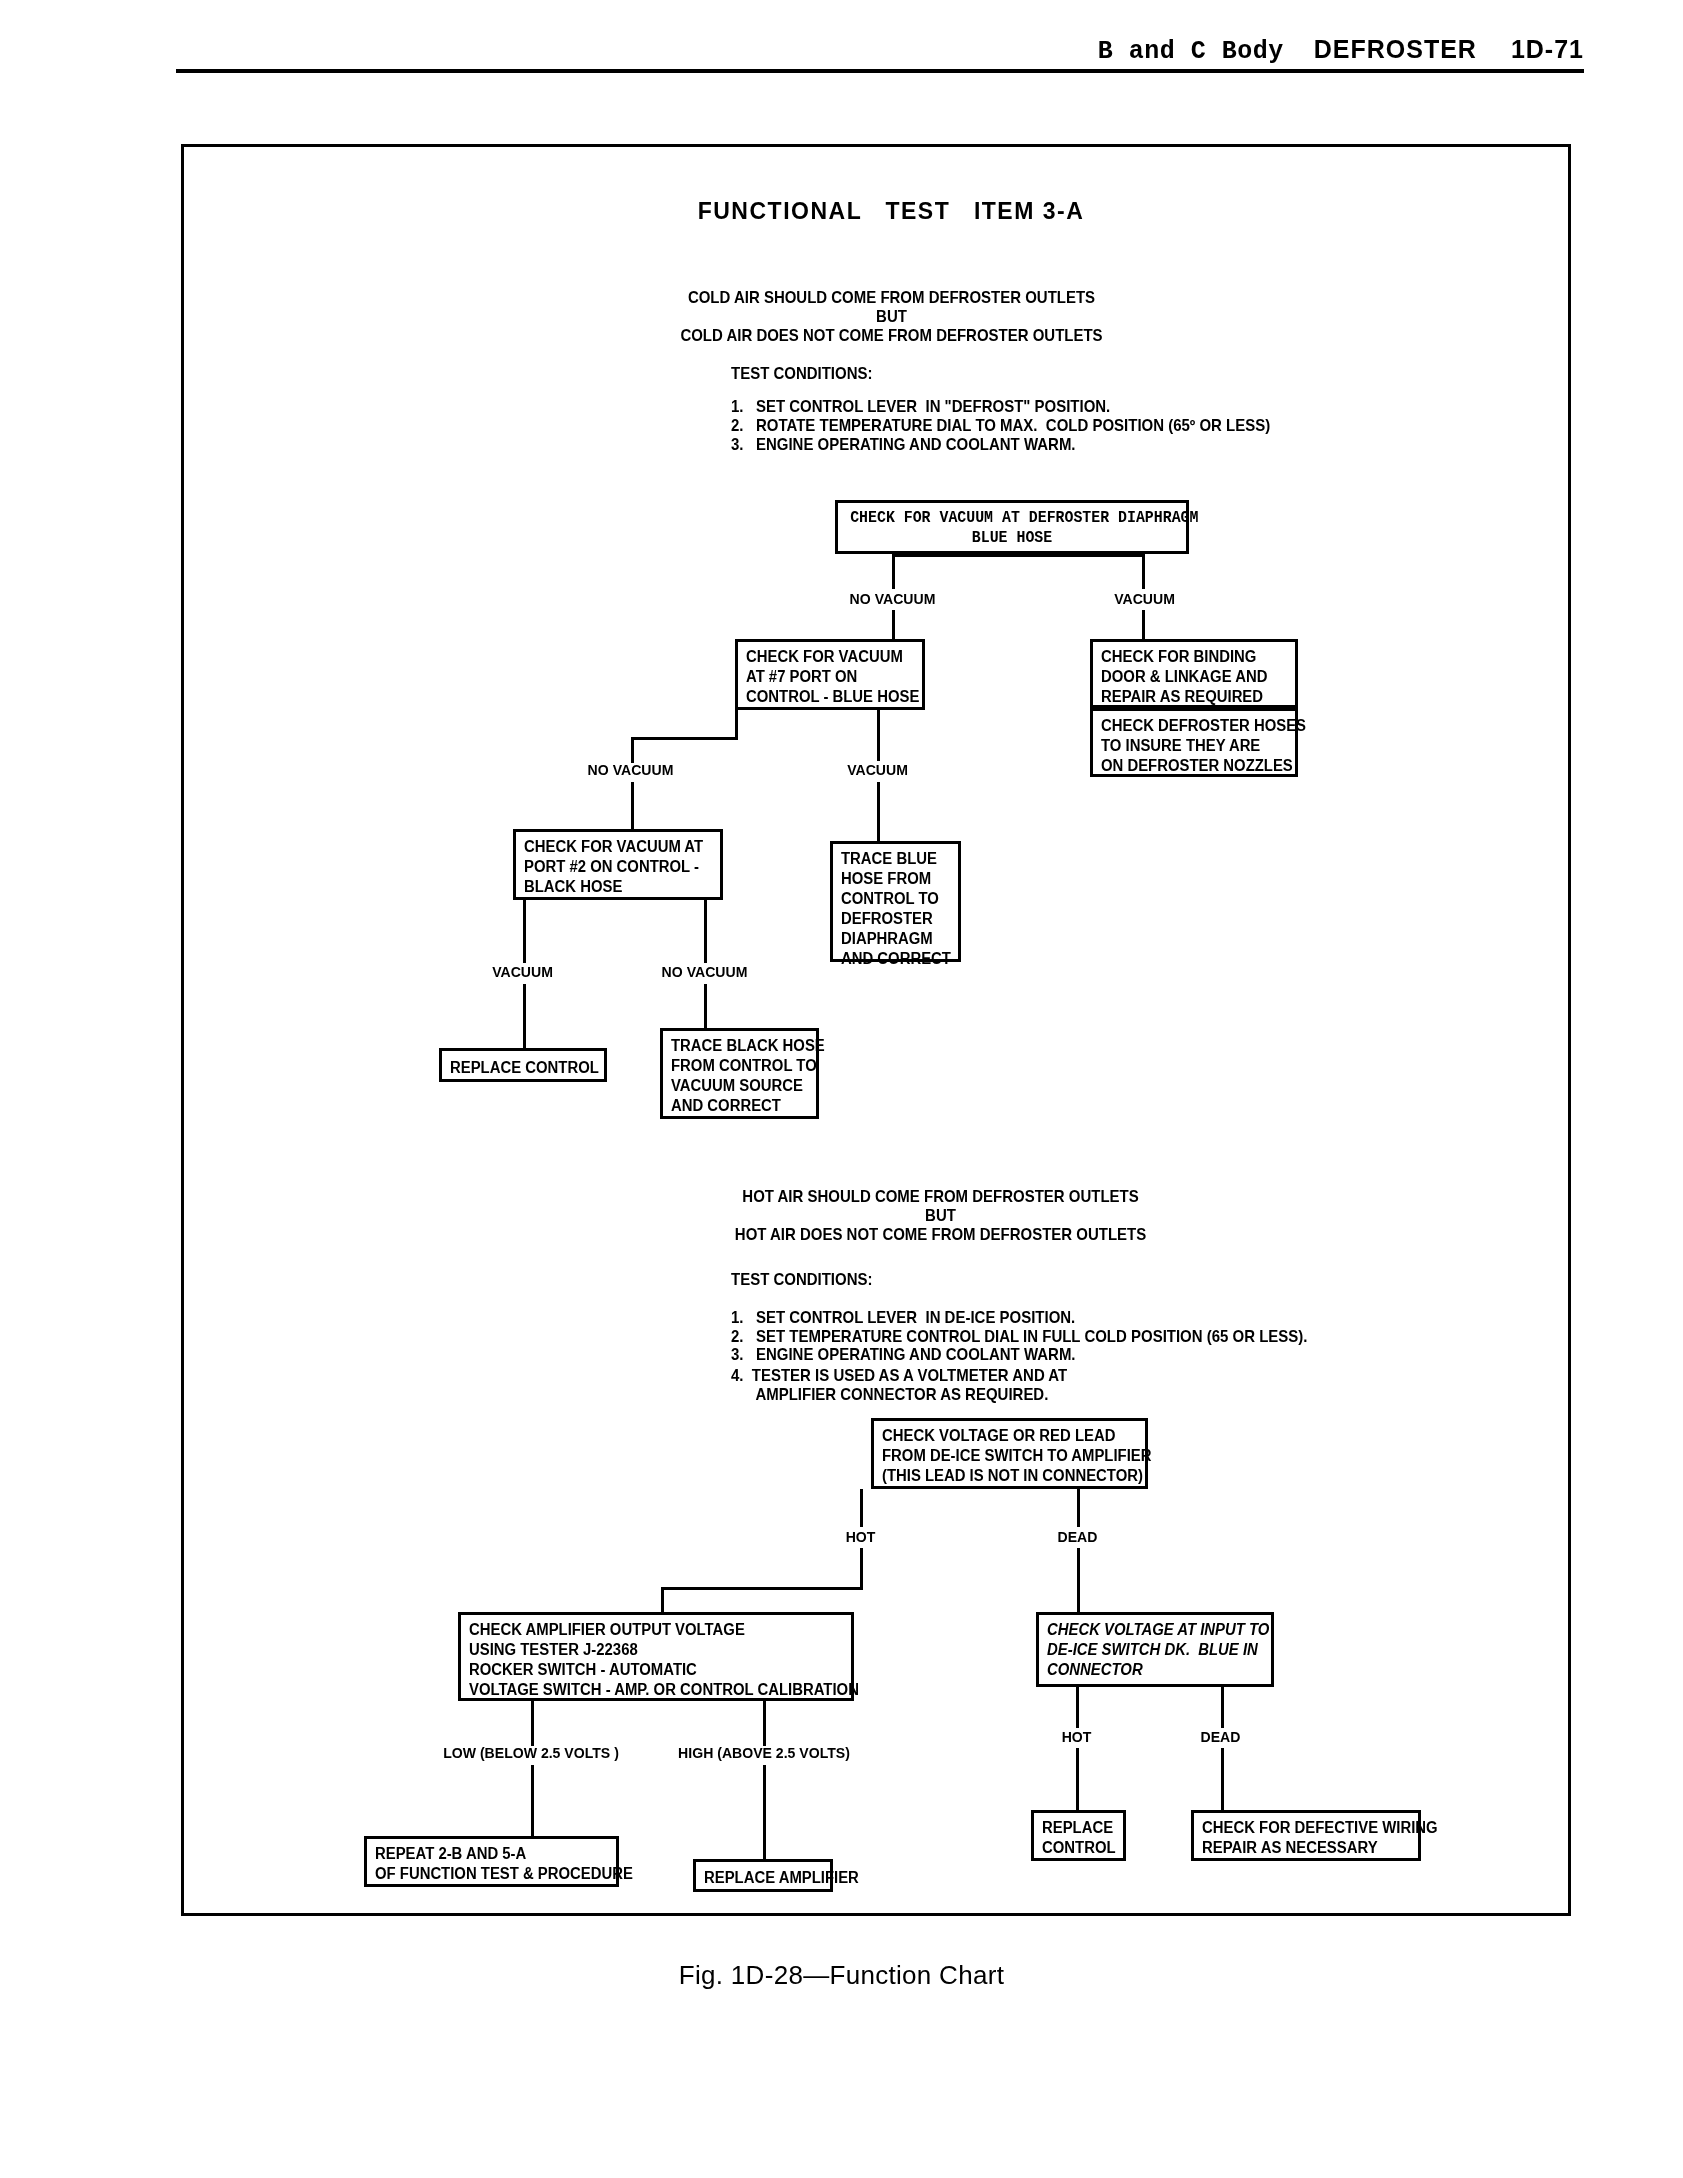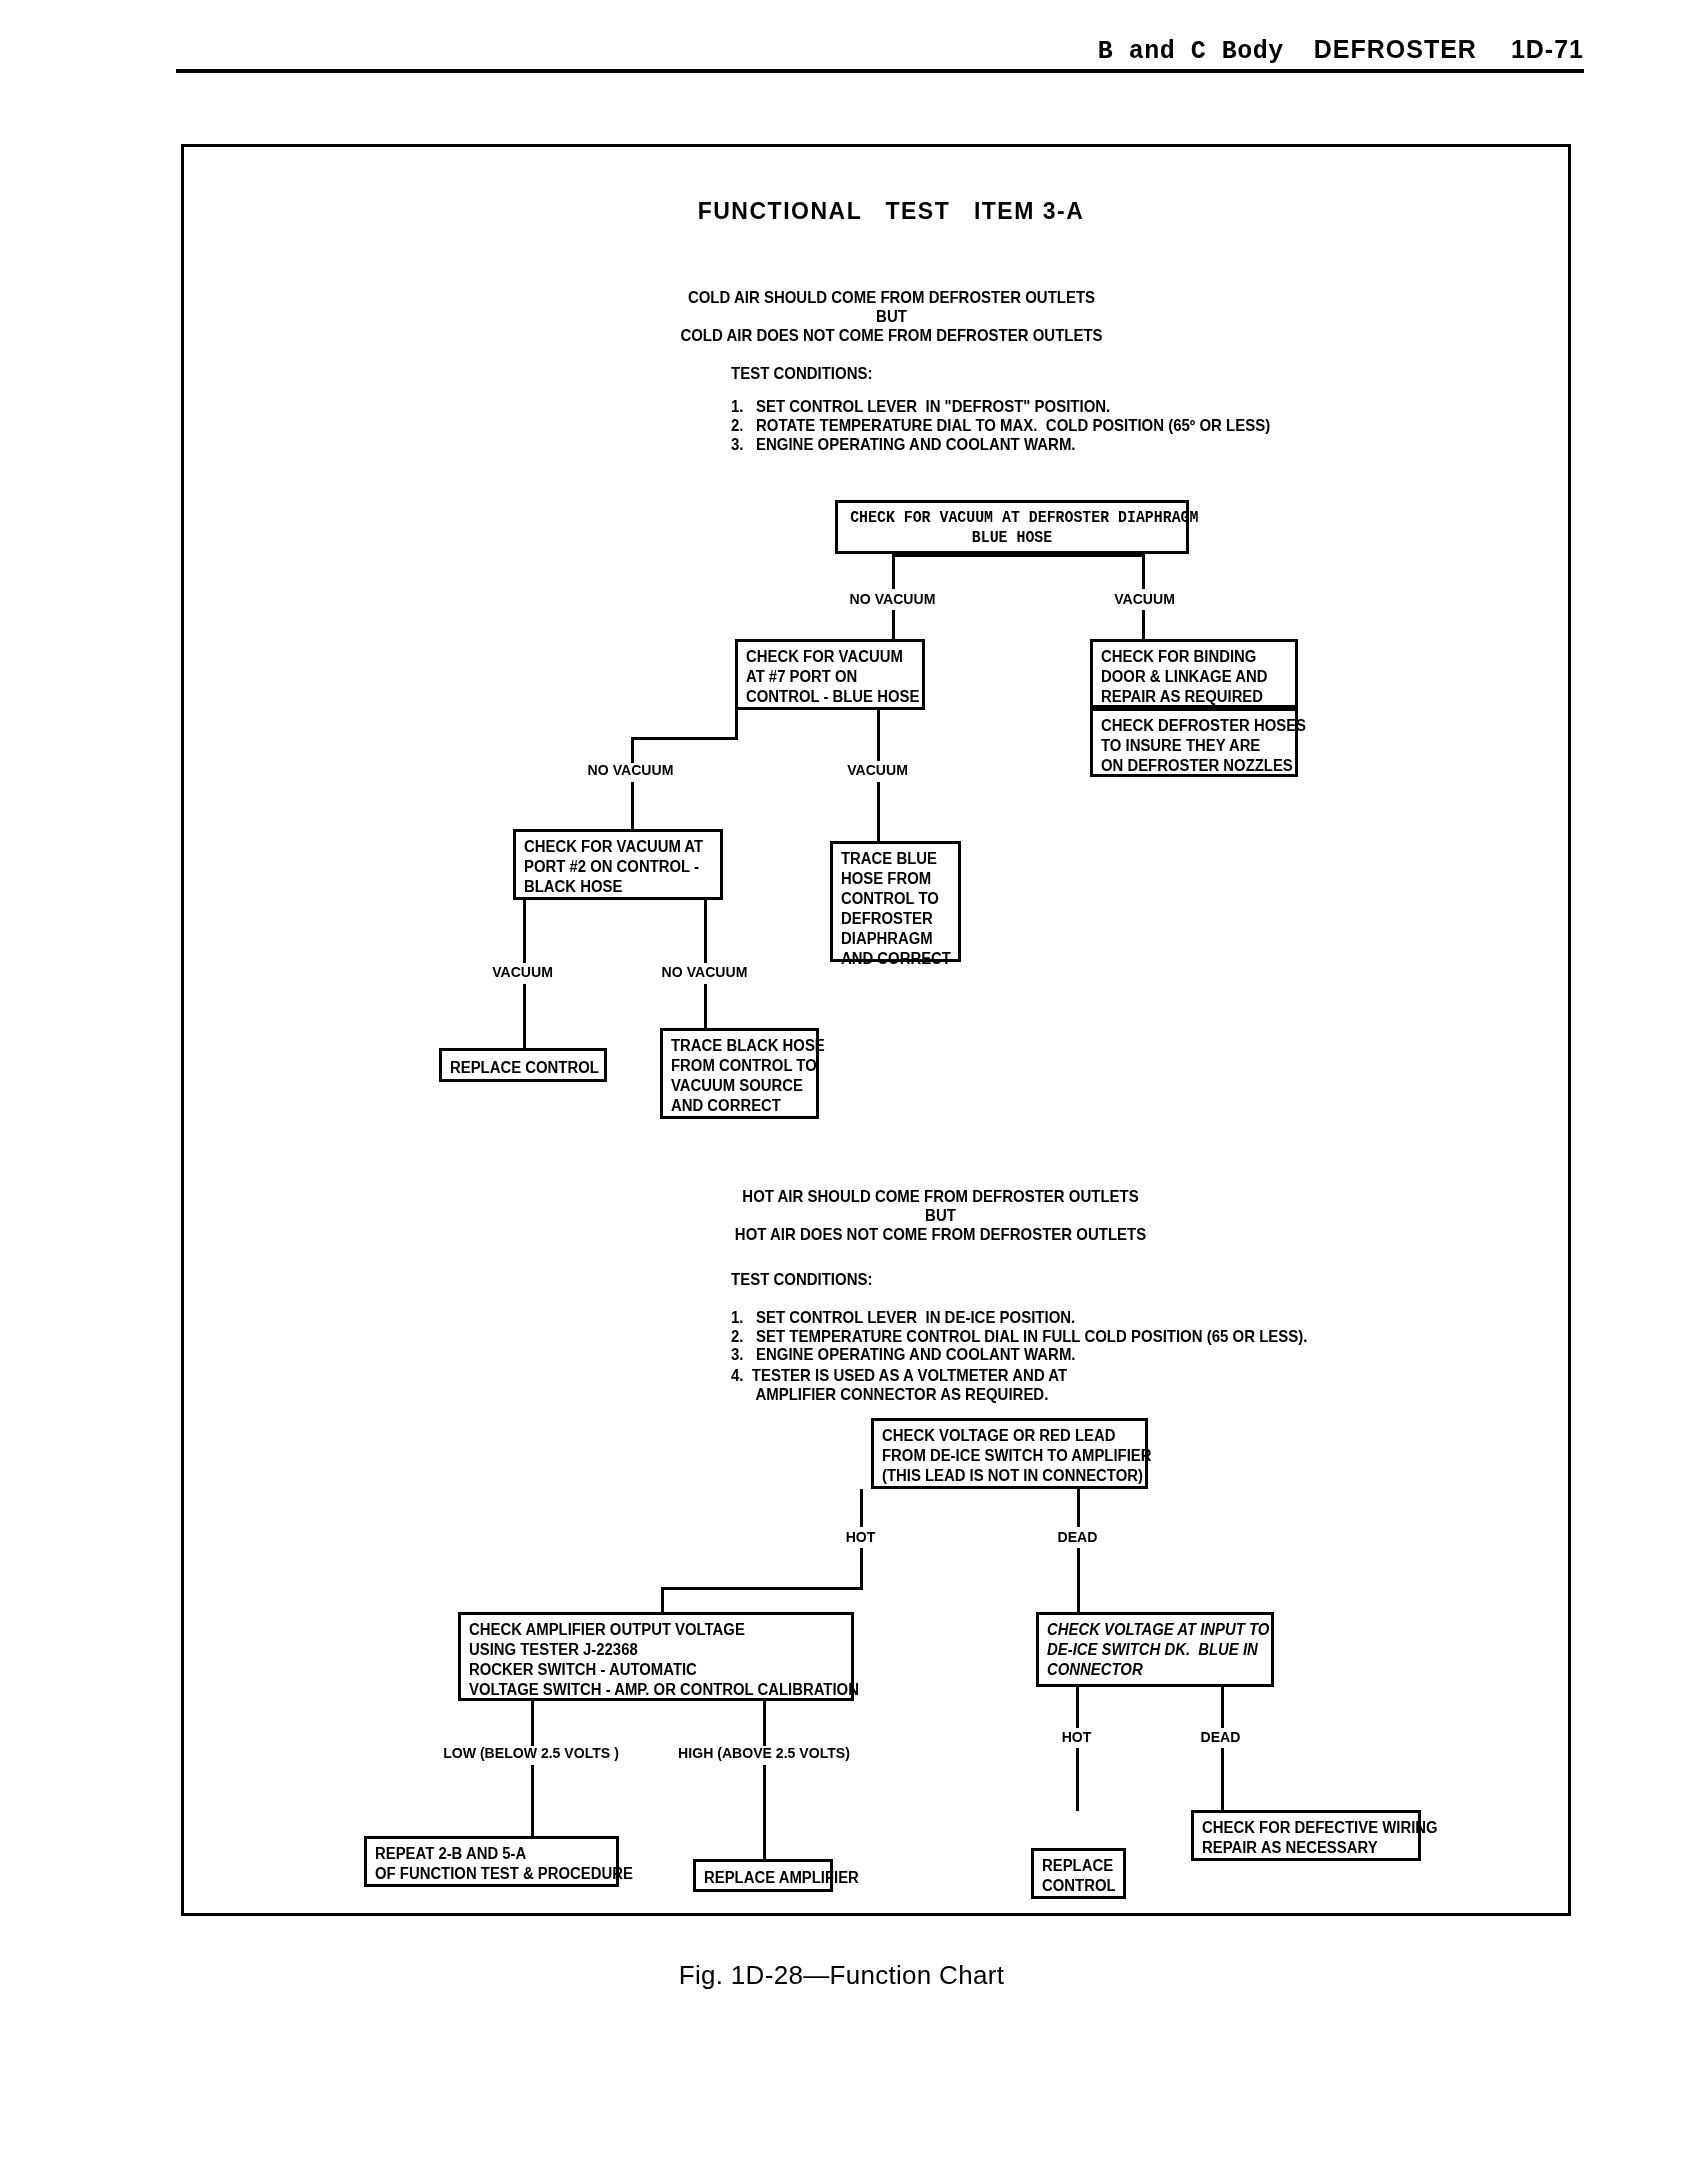--- a/index.html
+++ b/index.html
@@ -300,21 +300,21 @@
 
   <div class="box heavy" style="left:364px; top:1836px; width:255px; height:51px;">
     <div class="bx-txt">REPEAT 2-B AND 5-A
 OF FUNCTION TEST &amp; PROCEDURE</div>
   </div>
 
   <div class="box heavy" style="left:693px; top:1859px; width:140px; height:33px;">
     <div class="bx-txt" style="top:6px;">REPLACE AMPLIFIER</div>
   </div>
 
-  <div class="box heavy" style="left:1031px; top:1810px; width:95px; height:51px;margin-top:38px;">
+  <div class="box heavy" style="left:1031px; top:1810px; width:95px; height:51px;">
     <div class="bx-txt">REPLACE
 CONTROL</div>
   </div>
 
   <div class="box heavy" style="left:1191px; top:1810px; width:230px; height:51px;">
     <div class="bx-txt">CHECK FOR DEFECTIVE WIRING
 REPAIR AS NECESSARY</div>
   </div>
 
   <div class="caption">Fig. 1D-28—Function Chart</div>

